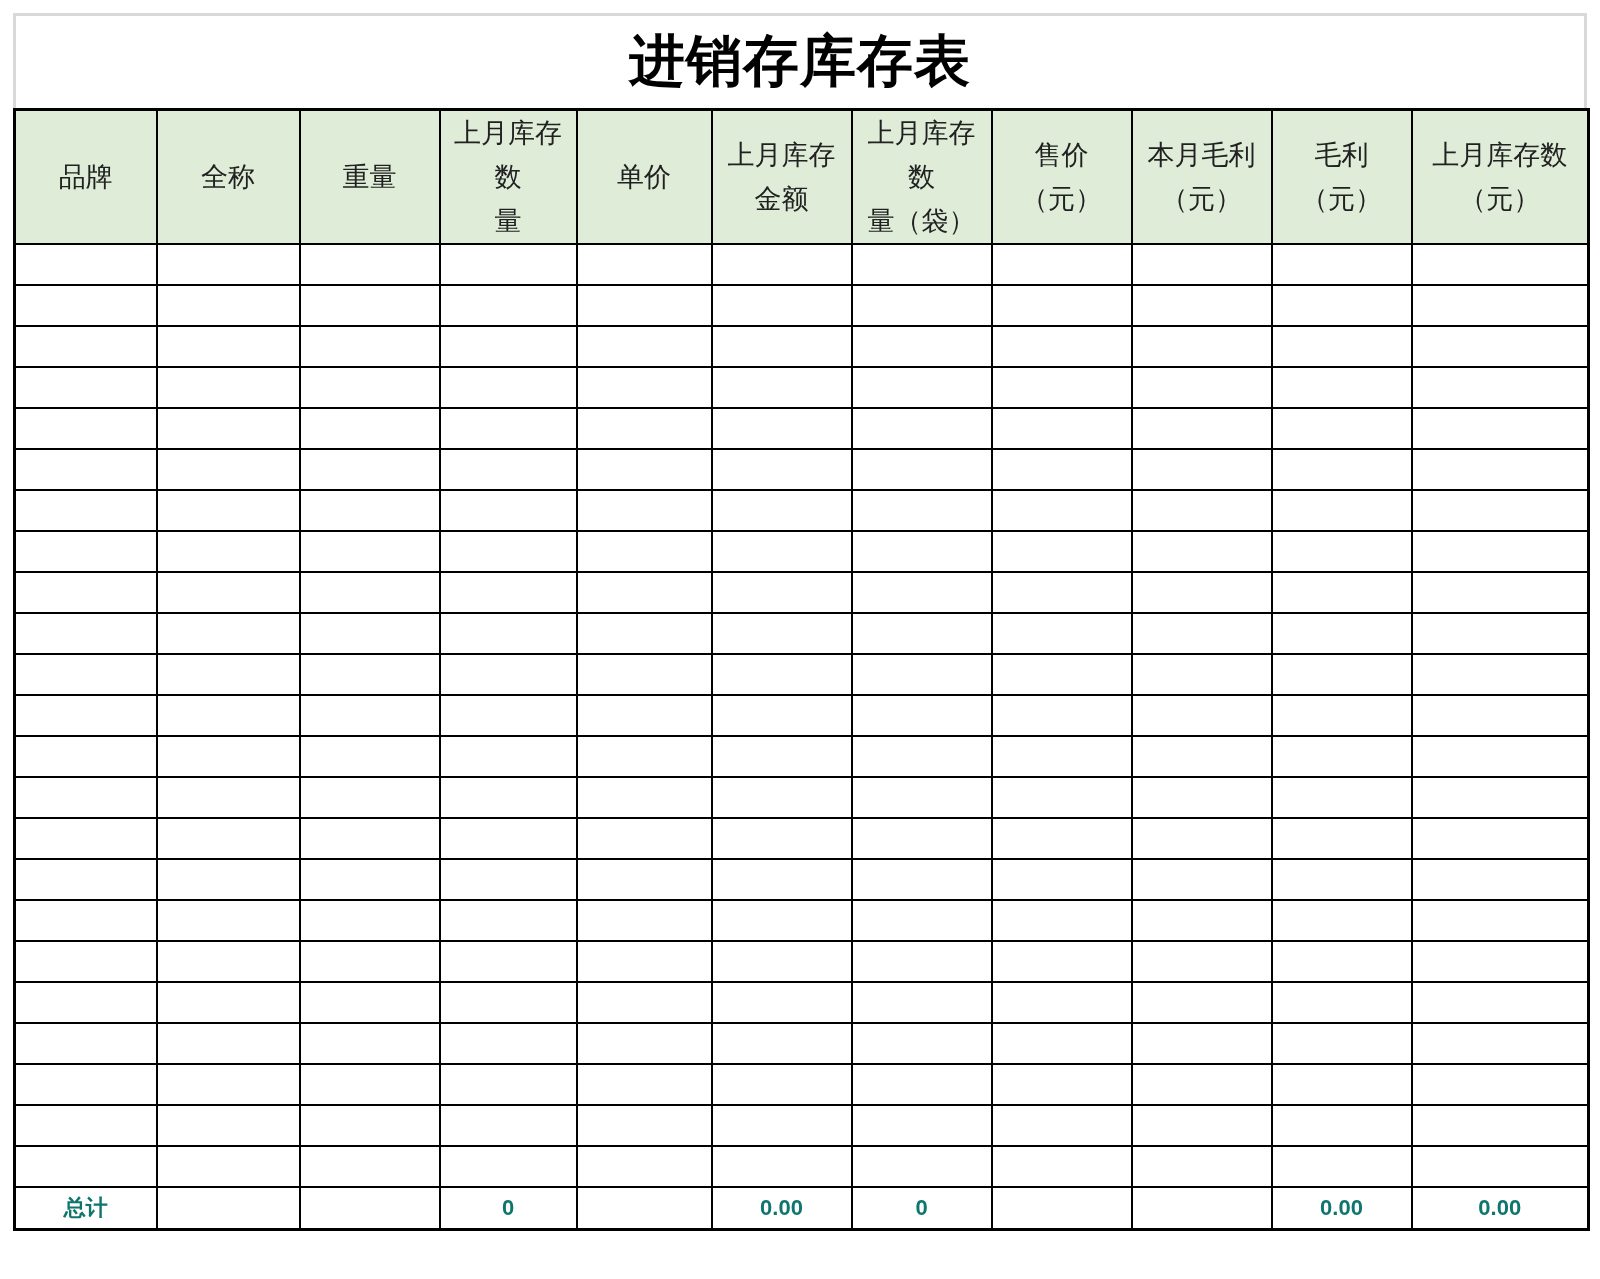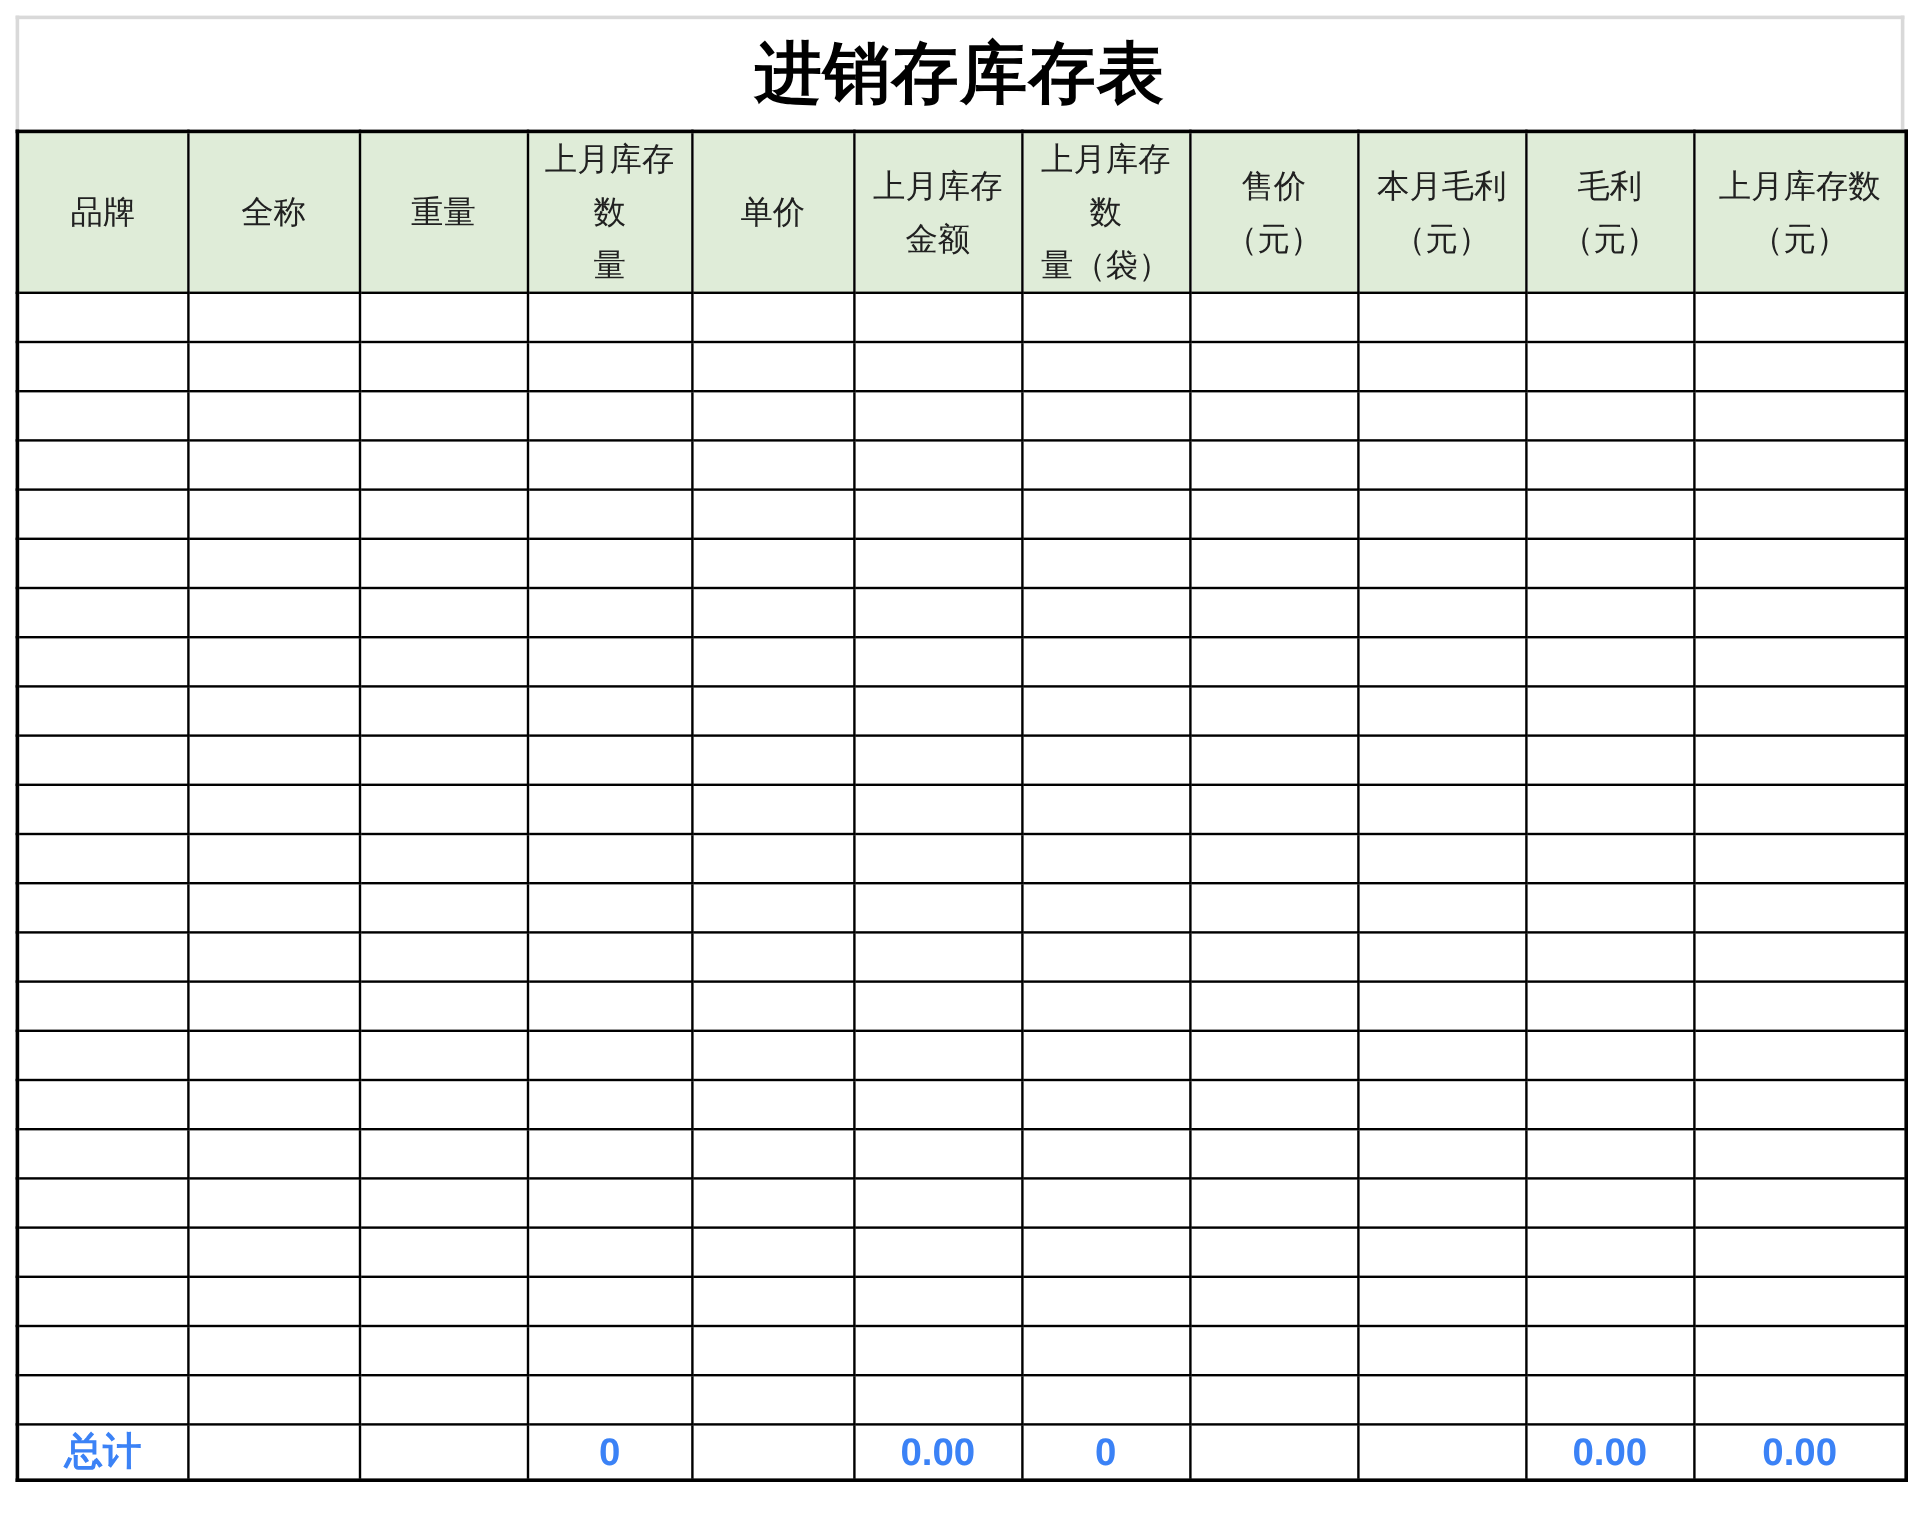--- a/index.html
+++ b/index.html
@@ -56,23 +56,23 @@
     white-space:pre-line;
     padding:0 2px;
   }
   table.inv tbody td{
     height:41px;
     background:#ffffff;
     font-size:24px;
   }
   table.inv tr.total-row td{
     height:42px;
-    font-size:32px;
+    font-size:22px;
     font-weight:bold;
-    color:#3b82f6;
+    color:#0f766e;
   }
 </style>
 </head>
 <body>
 
 <div class="page">
   <div class="title-band">
     <h1>进销存库存表</h1>
   </div>
 

